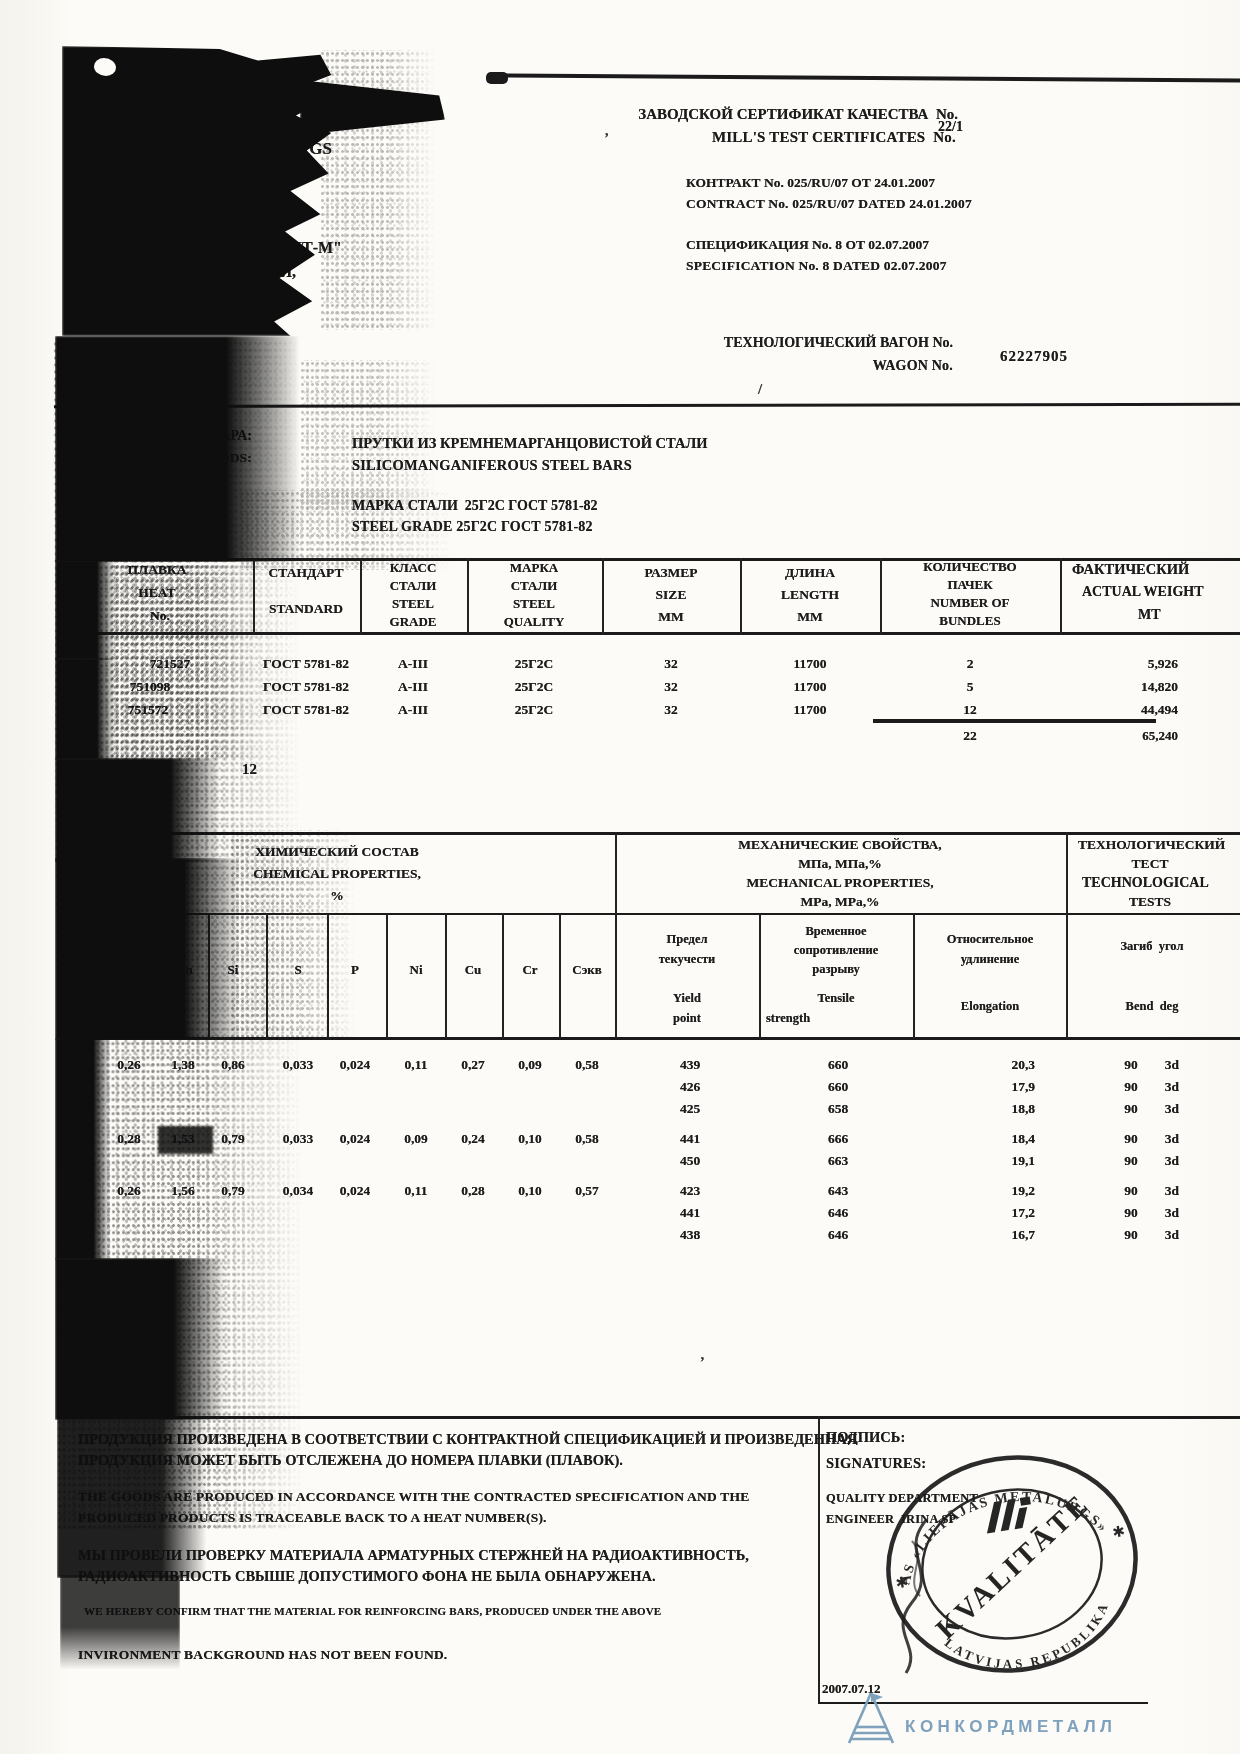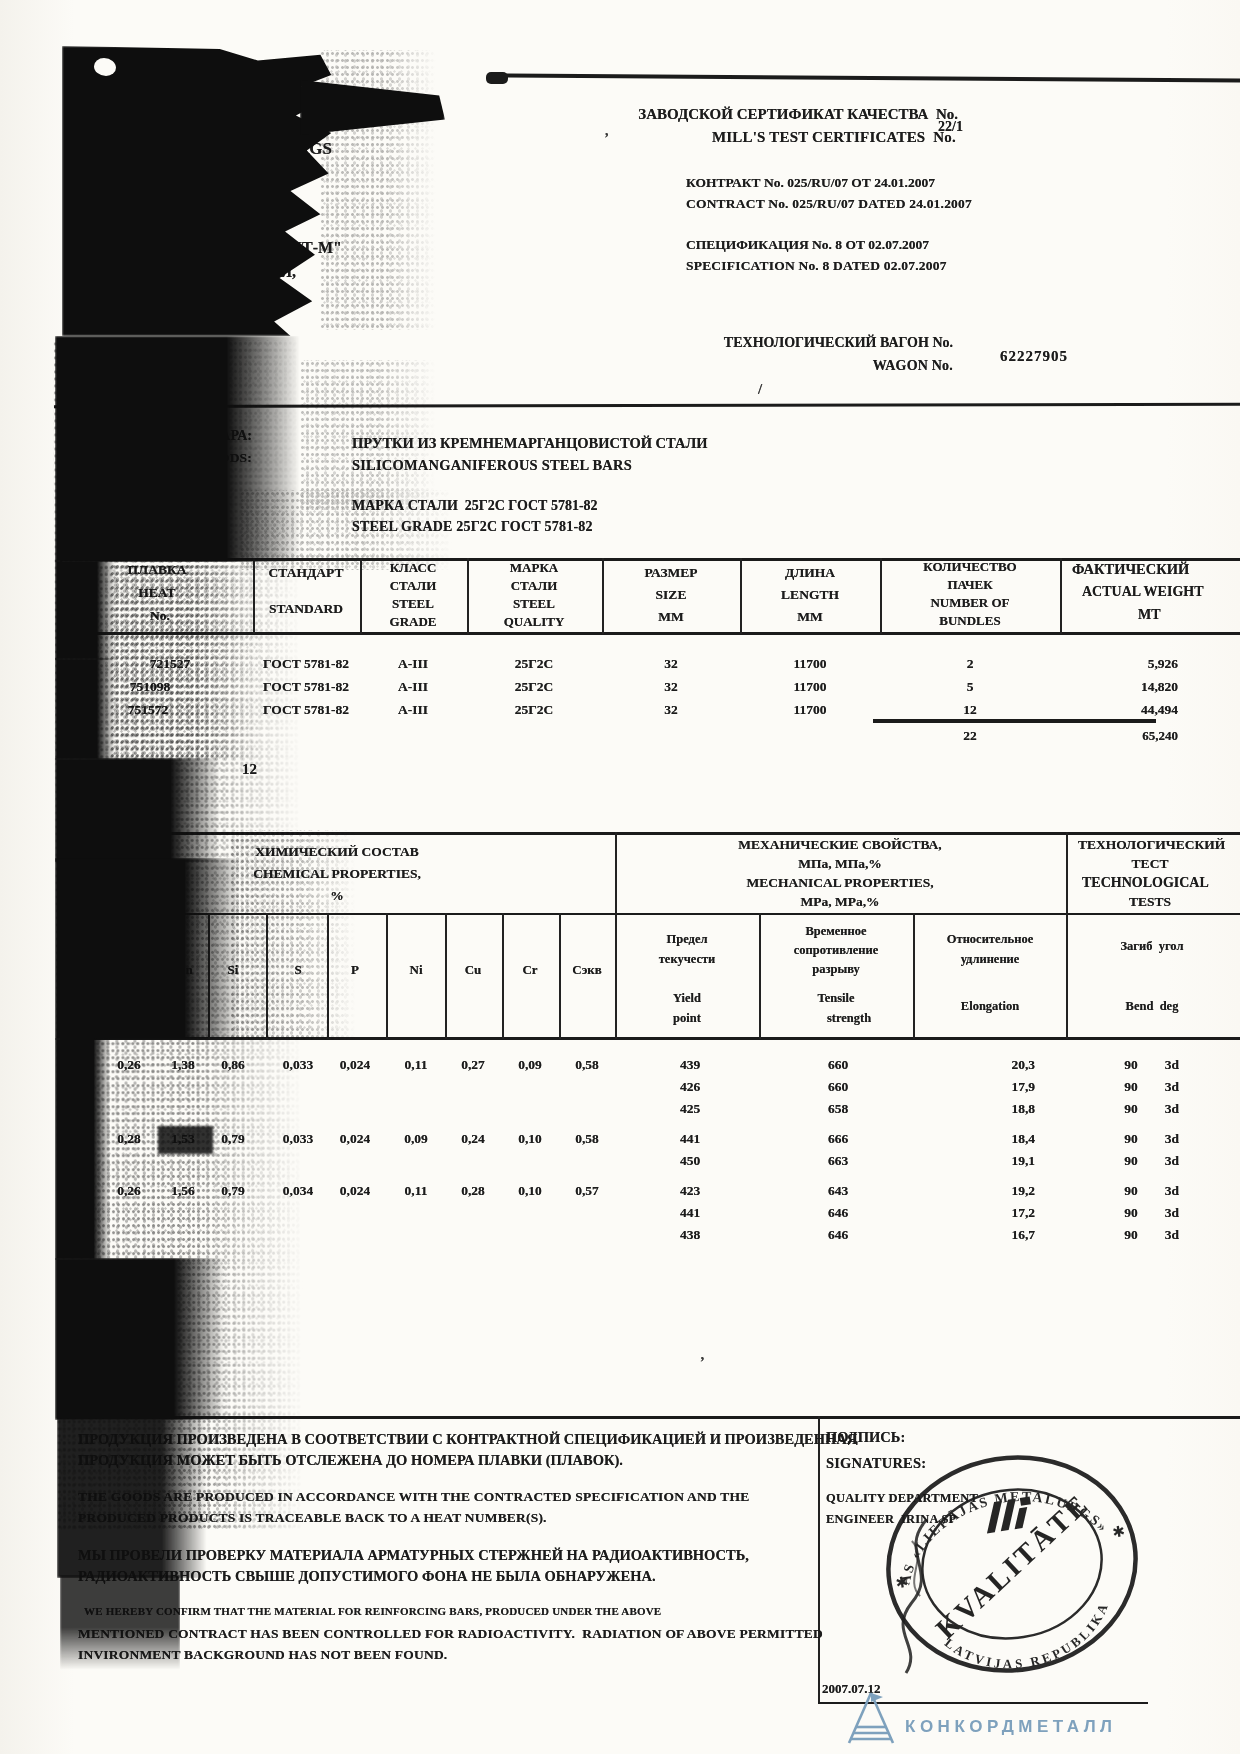--- a/index.html
+++ b/index.html
@@ -182,21 +182,21 @@
   <span class="t c" style="left:530px;top:963px;font-size:13px;">Cr</span>
   <span class="t c" style="left:587px;top:963px;font-size:13px;">Сэкв</span>
   <span class="t c" style="left:687px;top:933px;font-size:12.5px;">Предел</span>
   <span class="t c" style="left:687px;top:953px;font-size:12.5px;">текучести</span>
   <span class="t c" style="left:687px;top:992px;font-size:12.5px;">Yield</span>
   <span class="t c" style="left:687px;top:1012px;font-size:12.5px;">point</span>
   <span class="t c" style="left:836px;top:925px;font-size:12.5px;">Временное</span>
   <span class="t c" style="left:836px;top:944px;font-size:12.5px;">сопротивление</span>
   <span class="t c" style="left:836px;top:963px;font-size:12.5px;">разрыву</span>
   <span class="t c" style="left:836px;top:992px;font-size:12.5px;">Tensile</span>
-  <span class="t c" style="left:849px;top:1012px;font-size:12.5px;">strength</span>
+  <span class="t c" style="left:788px;top:1012px;font-size:12.5px;">strength</span>
   <span class="t c" style="left:990px;top:933px;font-size:12.5px;text-align:right;">Относительное</span>
   <span class="t c" style="left:990px;top:953px;font-size:12.5px;">удлинение</span>
   <span class="t c" style="left:990px;top:1000px;font-size:12.5px;">Elongation</span>
   <span class="t c" style="left:1152px;top:940px;font-size:12.5px;">Загиб  угол</span>
   <span class="t c" style="left:1152px;top:1000px;font-size:12.5px;">Bend  deg</span>
 
   <span class="t c" style="left:129px;top:1058px;font-size:13.5px;">0,26</span>
   <span class="t c" style="left:183px;top:1058px;font-size:13.5px;">1,38</span>
   <span class="t c" style="left:233px;top:1058px;font-size:13.5px;">0,86</span>
   <span class="t c" style="left:298px;top:1058px;font-size:13.5px;">0,033</span>
@@ -270,21 +270,20 @@
   <div class="vl" style="left:818px;top:1416px;height:288px;"></div>
   <div class="hl" style="left:818px;top:1702px;width:330px;height:2px;"></div>
 
   <span class="t" style="left:78px;top:1432px;font-size:14.5px;">ПРОДУКЦИЯ ПРОИЗВЕДЕНА В СООТВЕТСТВИИ С КОНТРАКТНОЙ СПЕЦИФИКАЦИЕЙ И ПРОИЗВЕДЕННАЯ</span>
   <span class="t" style="left:78px;top:1453px;font-size:14.5px;">ПРОДУКЦИЯ МОЖЕТ БЫТЬ ОТСЛЕЖЕНА ДО НОМЕРА ПЛАВКИ (ПЛАВОК).</span>
   <span class="t en" style="left:78px;top:1490px;font-size:13.5px;">THE GOODS ARE PRODUCED IN ACCORDANCE WITH THE CONTRACTED SPECIFICATION AND THE</span>
   <span class="t en" style="left:78px;top:1511px;font-size:13.5px;">PRODUCED PRODUCTS IS TRACEABLE BACK TO A HEAT NUMBER(S).</span>
   <span class="t" style="left:78px;top:1548px;font-size:14.5px;">МЫ ПРОВЕЛИ ПРОВЕРКУ МАТЕРИАЛА АРМАТУРНЫХ СТЕРЖНЕЙ НА РАДИОАКТИВНОСТЬ,</span>
   <span class="t" style="left:78px;top:1569px;font-size:14.5px;">РАДИОАКТИВНОСТЬ СВЫШЕ ДОПУСТИМОГО ФОНА НЕ БЫЛА ОБНАРУЖЕНА.</span>
   <span class="t en" style="left:84px;top:1606px;font-size:11px;">WE HEREBY CONFIRM THAT THE MATERIAL FOR REINFORCING BARS, PRODUCED UNDER THE ABOVE</span>
-  <span class="t en" style="left:78px;top:1627px;font-size:13.5px;">MENTIONED CONTRACT HAS BEEN CONTROLLED FOR RADIOACTIVITY.  RADIATION OF ABOVE PERMITTED</span>
   <span class="t en" style="left:78px;top:1648px;font-size:13.5px;">INVIRONMENT BACKGROUND HAS NOT BEEN FOUND.</span>
 
   <span class="t" style="left:826px;top:1430px;font-size:14.5px;">ПОДПИСЬ:</span>
   <span class="t en" style="left:826px;top:1456px;font-size:14.5px;">SIGNATURES:</span>
   <span class="t en" style="left:826px;top:1492px;font-size:12.5px;">QUALITY DEPARTMENT</span>
   <span class="t en" style="left:826px;top:1513px;font-size:12.5px;">ENGINEER  IRINA SP</span>
   <span class="t" style="left:822px;top:1682px;font-size:13px;">2007.07.12</span>
   <span class="t gray" style="left:700px;top:1356px;font-size:14px;">’</span>
 
   <div id="stamp">

